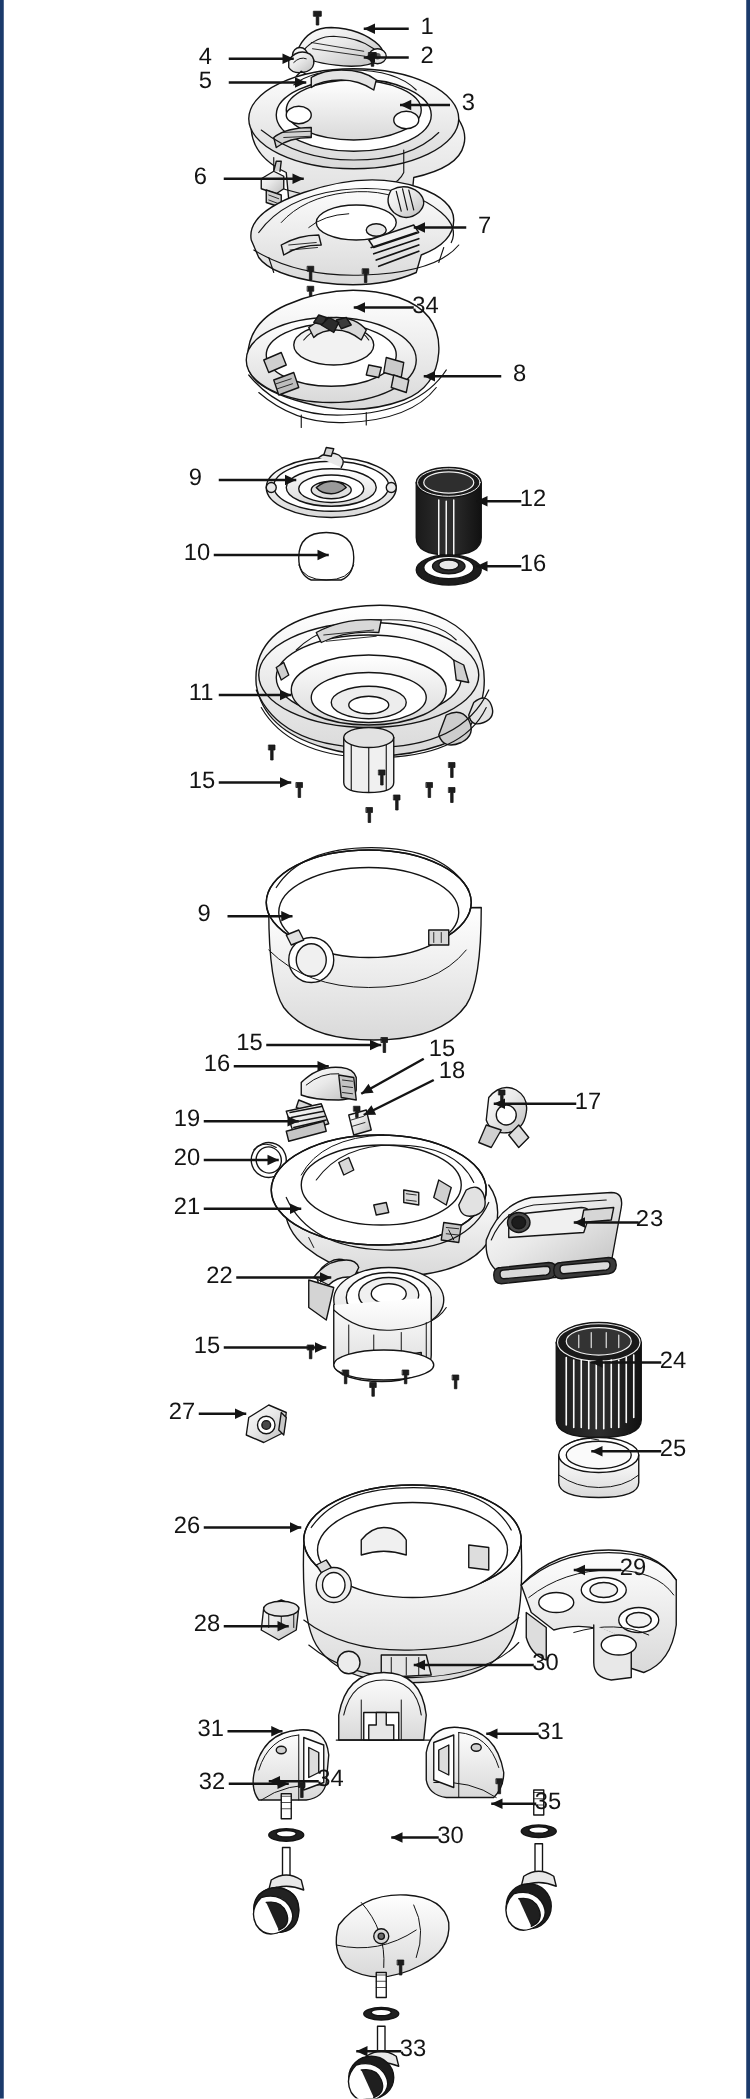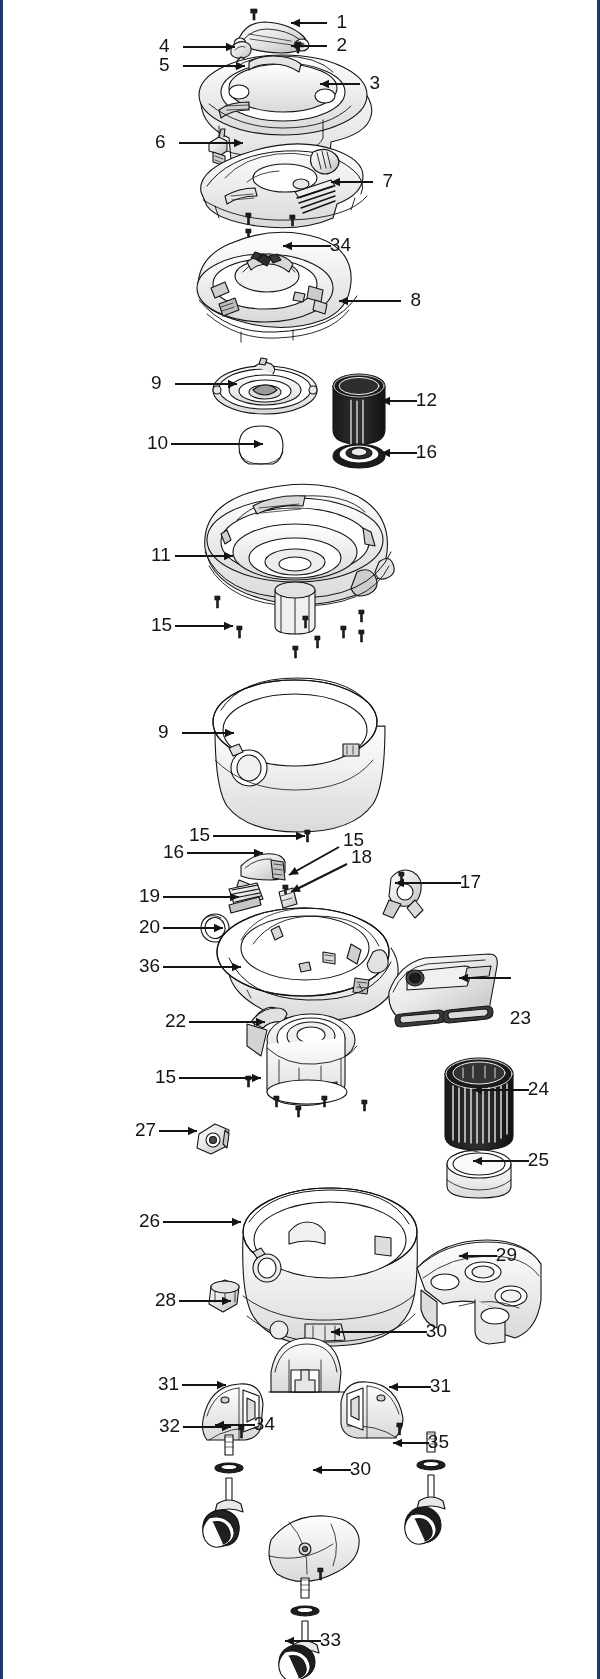--- a/index.html
+++ b/index.html
@@ -653,22 +653,22 @@
       <div class="callout" style="left: 148px; top: 545px;">11</div>
       <div class="callout" style="left: 148px; top: 615px;">15</div>
       <div class="callout" style="left: 155px; top: 722px;">9</div>
       <div class="callout" style="left: 186px; top: 825px;">15</div>
       <div class="callout" style="left: 340px; top: 830px;">15</div>
       <div class="callout" style="left: 160px; top: 842px;">16</div>
       <div class="callout" style="left: 348px; top: 847px;">18</div>
       <div class="callout" style="left: auto; top: 872px; right: 116px;">17</div>
       <div class="callout" style="left: 136px; top: 886px;">19</div>
       <div class="callout" style="left: 136px; top: 917px; text-align: right;">20</div>
-      <div class="callout" style="left: 136px; top: 956px;">36</div>
-      <div class="callout" style="left: auto; top: 1008px; right: 66px;">23</div>
+      <div class="callout" style="left: 136px; top: 956px;">21</div>
+      <div class="callout" style="left: auto; top: 967px; right: 66px; font-family: Liberation Mono, monospace;">23</div>
       <div class="callout" style="left: 162px; top: 1011px;">22</div>
       <div class="callout" style="left: 152px; top: 1067px;">15</div>
       <div class="callout" style="left: auto; top: 1079px; right: 48px;">24</div>
       <div class="callout" style="left: 132px; top: 1120px;">27</div>
       <div class="callout" style="left: auto; top: 1150px; right: 48px;">25</div>
       <div class="callout" style="left: 136px; top: 1211px; text-align: right;">26</div>
       <div class="callout" style="left: auto; top: 1245px; right: 80px;">29</div>
       <div class="callout" style="left: 152px; top: 1290px;">28</div>
       <div class="callout" style="left: auto; top: 1321px; right: 150px;">30</div>
       <div class="callout" style="left: 155px; top: 1374px;">31</div>

